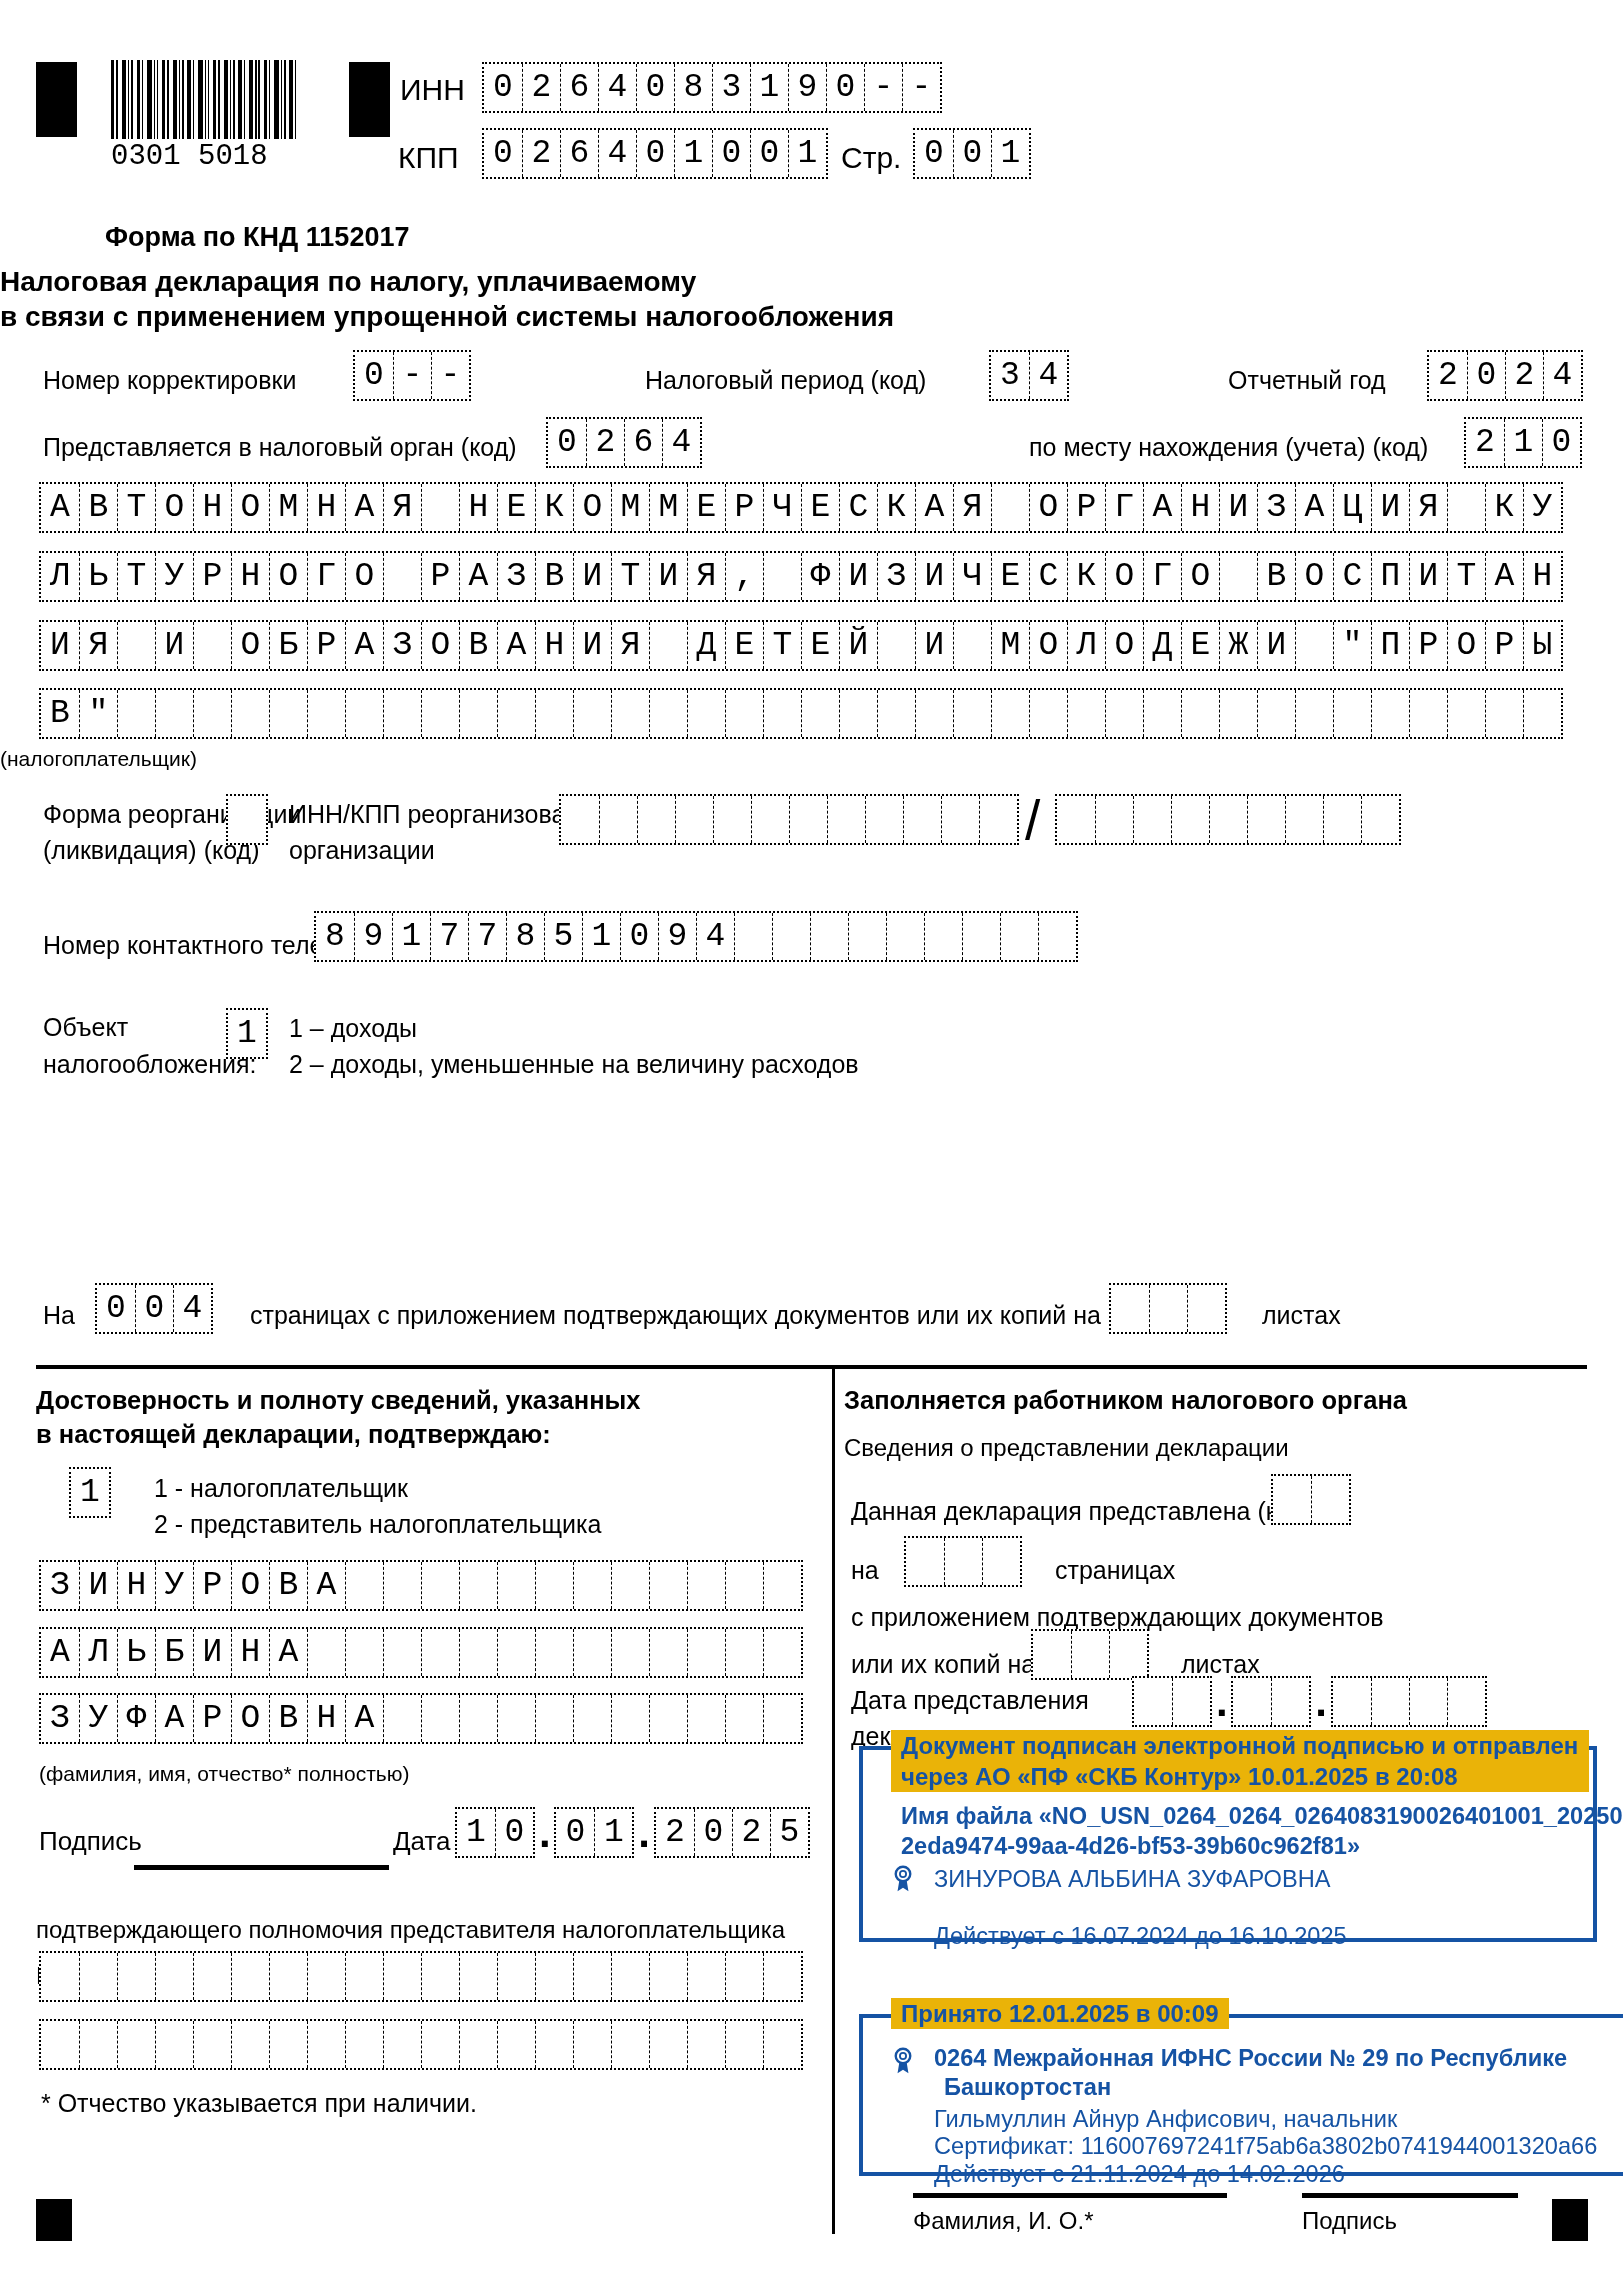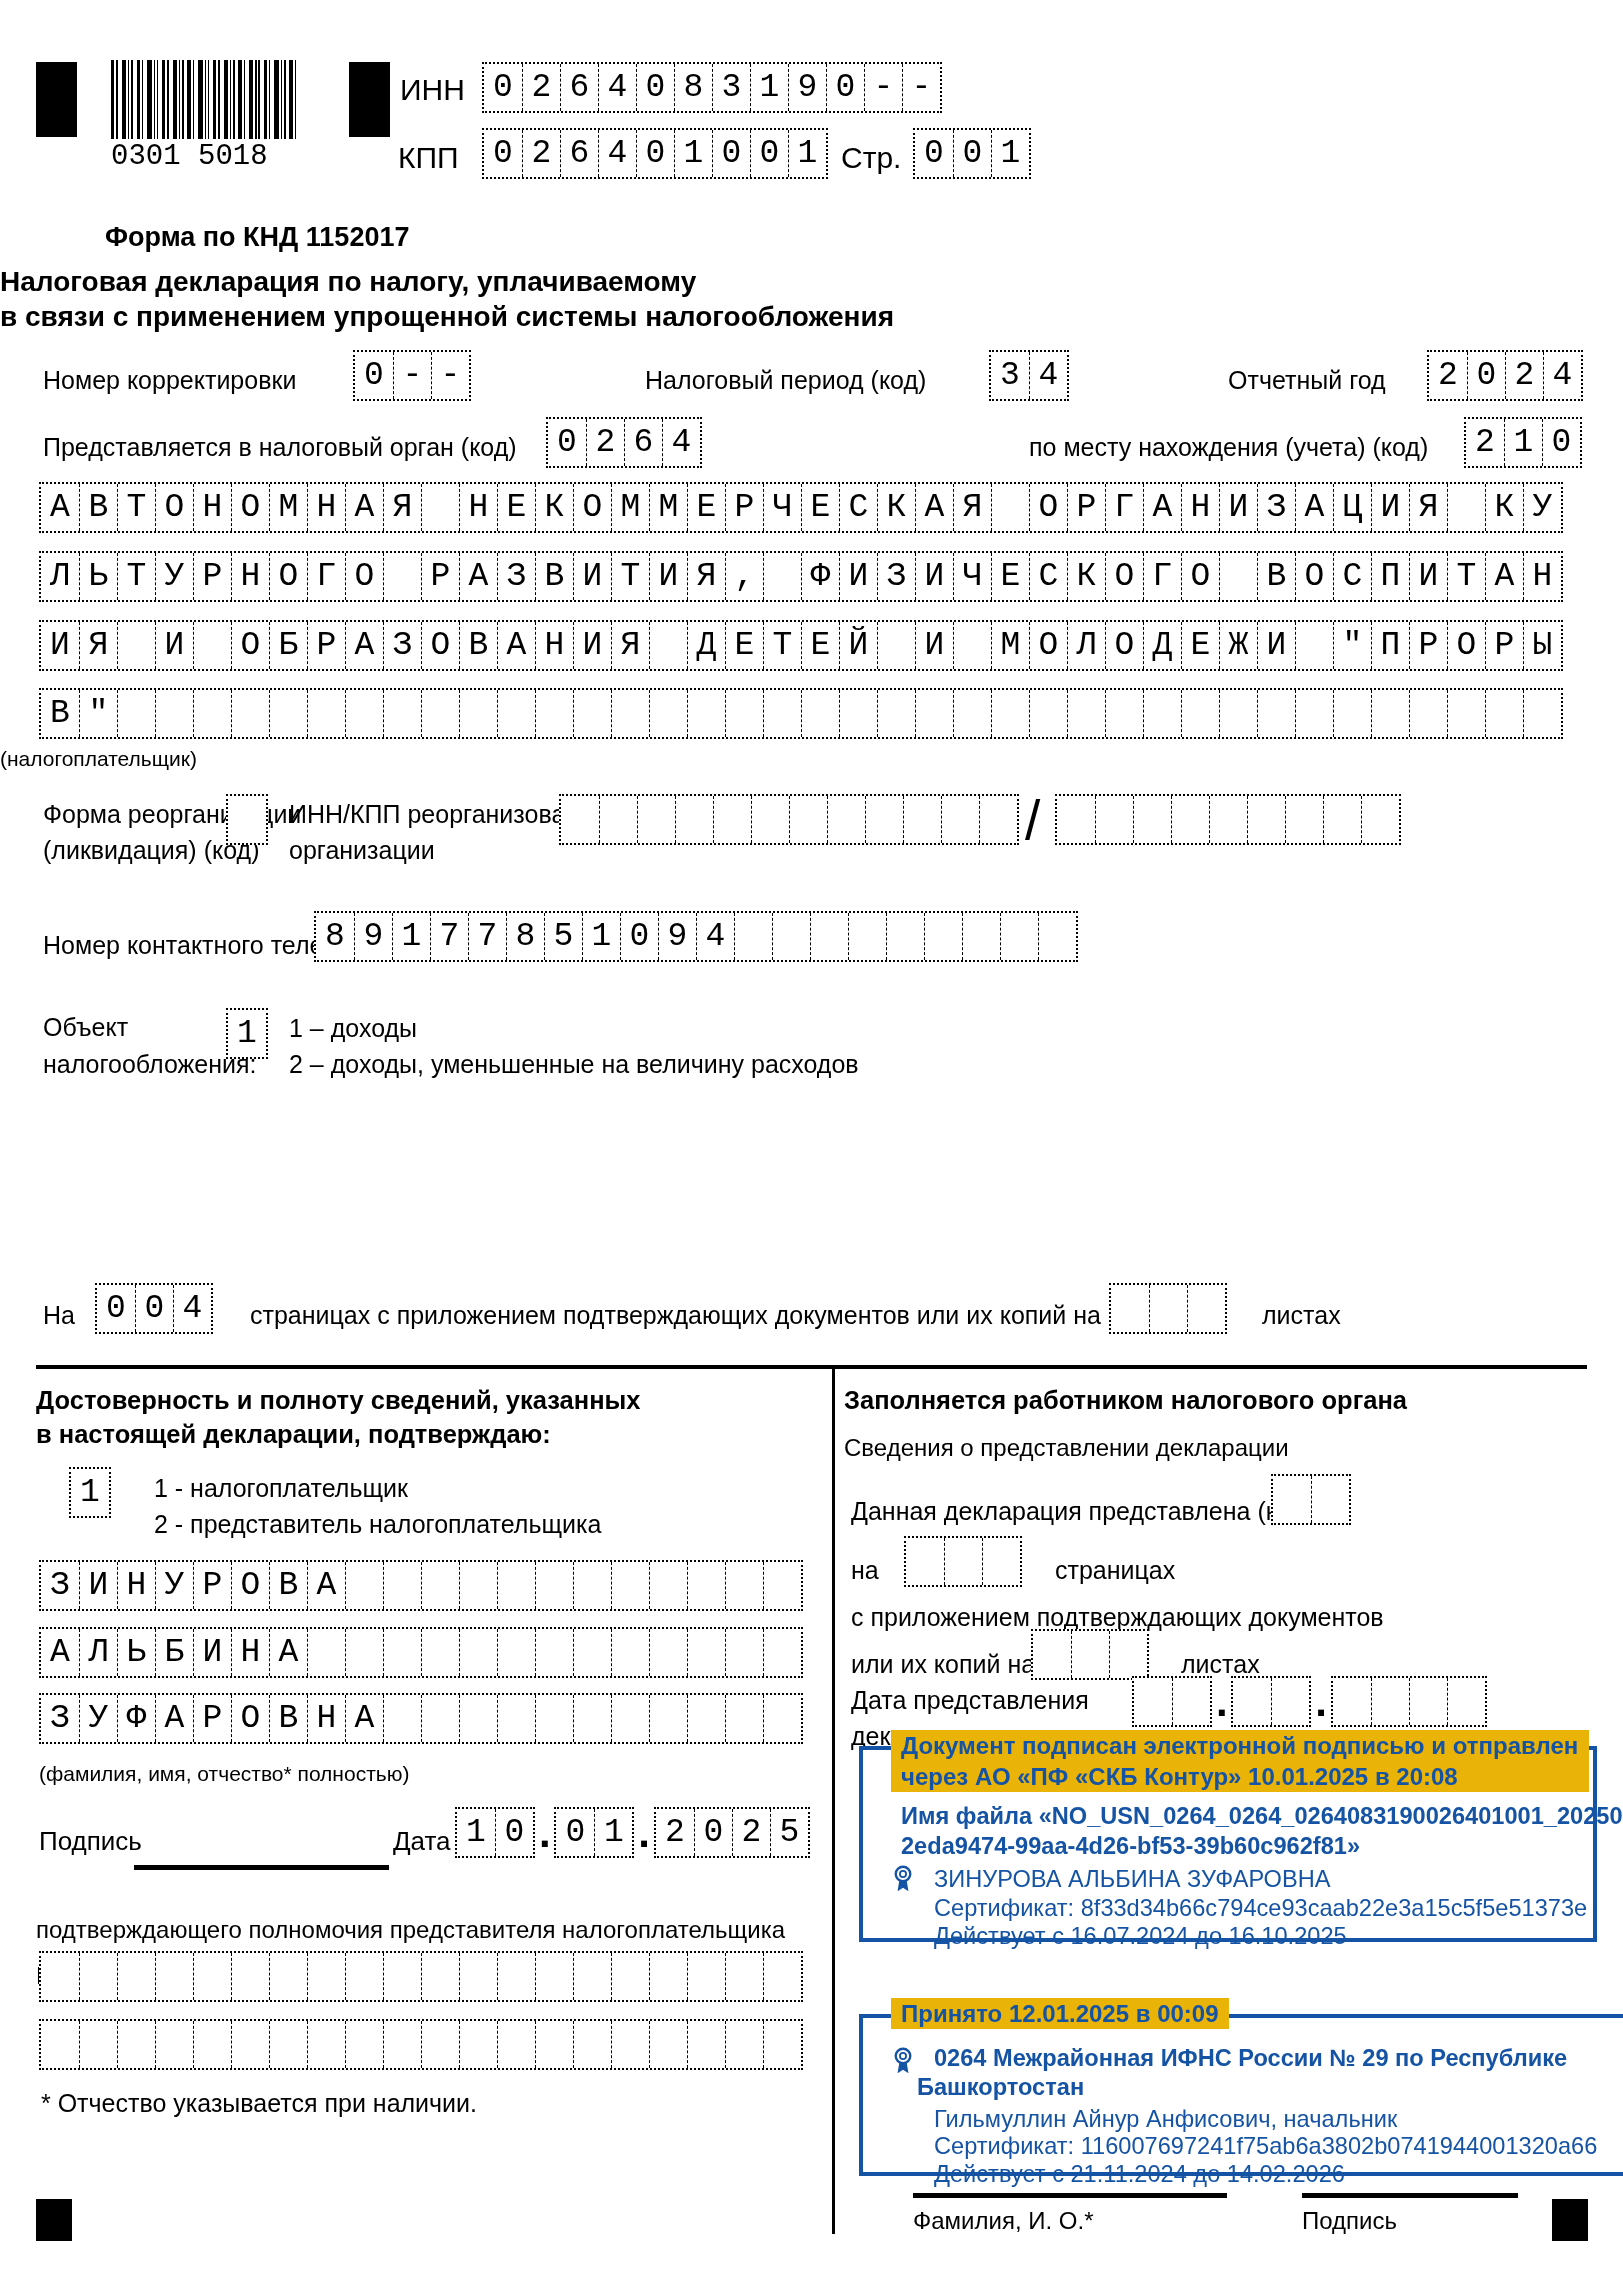--- a/index.html
+++ b/index.html
@@ -573,33 +573,32 @@
     <div>через  АО «ПФ «СКБ Контур»  10.01.2025 в 20:08</div>
   </div>
   <div class="stamp-line bold" style="left:38px;top:51px;line-height:30px">Имя файла  «NO_USN_0264_0264_0264083190026401001_20250110_</div>
   <div class="stamp-line bold" style="left:38px;top:81px;line-height:30px">2eda9474-99aa-4d26-bf53-39b60c962f81»</div>
   <svg class="abs" style="left:29px;top:114px" width="22" height="30" viewBox="0 0 24 33">
     <circle cx="12" cy="11" r="8" fill="none" stroke="#1553a4" stroke-width="2.6"></circle>
     <circle cx="12" cy="11" r="3.4" fill="none" stroke="#1553a4" stroke-width="2"></circle>
     <path d="M8 18 L6 30 L12 26 L18 30 L16 18" fill="#1553a4"></path>
   </svg>
   <div class="stamp-line" style="left:71px;top:116px">ЗИНУРОВА АЛЬБИНА ЗУФАРОВНА</div>
-  <div class="stamp-line" style="left:71px;top:145px">Сертификат: 8f33d34b66c794ce93caab22e3a15c5f5e51373e</div>
   <div class="stamp-line" style="left:71px;top:173px">Действует с 16.07.2024 до 16.10.2025</div>
 </div>
 
 <div class="stamp" style="left:859px;top:2014px;width:827px;height:162px">
   <div class="stamp-title">Принято 12.01.2025 в 00:09</div>
   <svg class="abs" style="left:29px;top:27.5px" width="22" height="30" viewBox="0 0 24 33">
     <circle cx="12" cy="11" r="8" fill="none" stroke="#1553a4" stroke-width="2.6"></circle>
     <circle cx="12" cy="11" r="3.4" fill="none" stroke="#1553a4" stroke-width="2"></circle>
     <path d="M8 18 L6 30 L12 26 L18 30 L16 18" fill="#1553a4"></path>
   </svg>
   <div class="stamp-line bold" style="left:71px;top:26px;line-height:29px">0264 Межрайонная ИФНС России № 29 по Республике</div>
-  <div class="stamp-line bold" style="left:54px;top:55px;line-height:29px">Башкортостан</div>
+  <div class="stamp-line bold" style="left:81px;top:55px;line-height:29px">Башкортостан</div>
   <div class="stamp-line" style="left:71px;top:88px">Гильмуллин Айнур Анфисович, начальник</div>
   <div class="stamp-line" style="left:71px;top:115px">Сертификат: 116007697241f75ab6a3802b0741944001320a66</div>
   <div class="stamp-line" style="left:71px;top:143px">Действует с 21.11.2024 до 14.02.2026</div>
 </div>
 
 <div class="hline" style="left:913px;top:2193px;width:314px;height:4.6px"></div>
 <div class="abs ctr lbl" style="left:913px;top:2207px;width:314px;font-size:24px">Фамилия, И. О.*</div>
 <div class="hline" style="left:1302px;top:2193px;width:216px;height:4.6px"></div>
 <div class="abs ctr lbl" style="left:1302px;top:2207px;width:216px;font-size:24px">Подпись</div>
 

